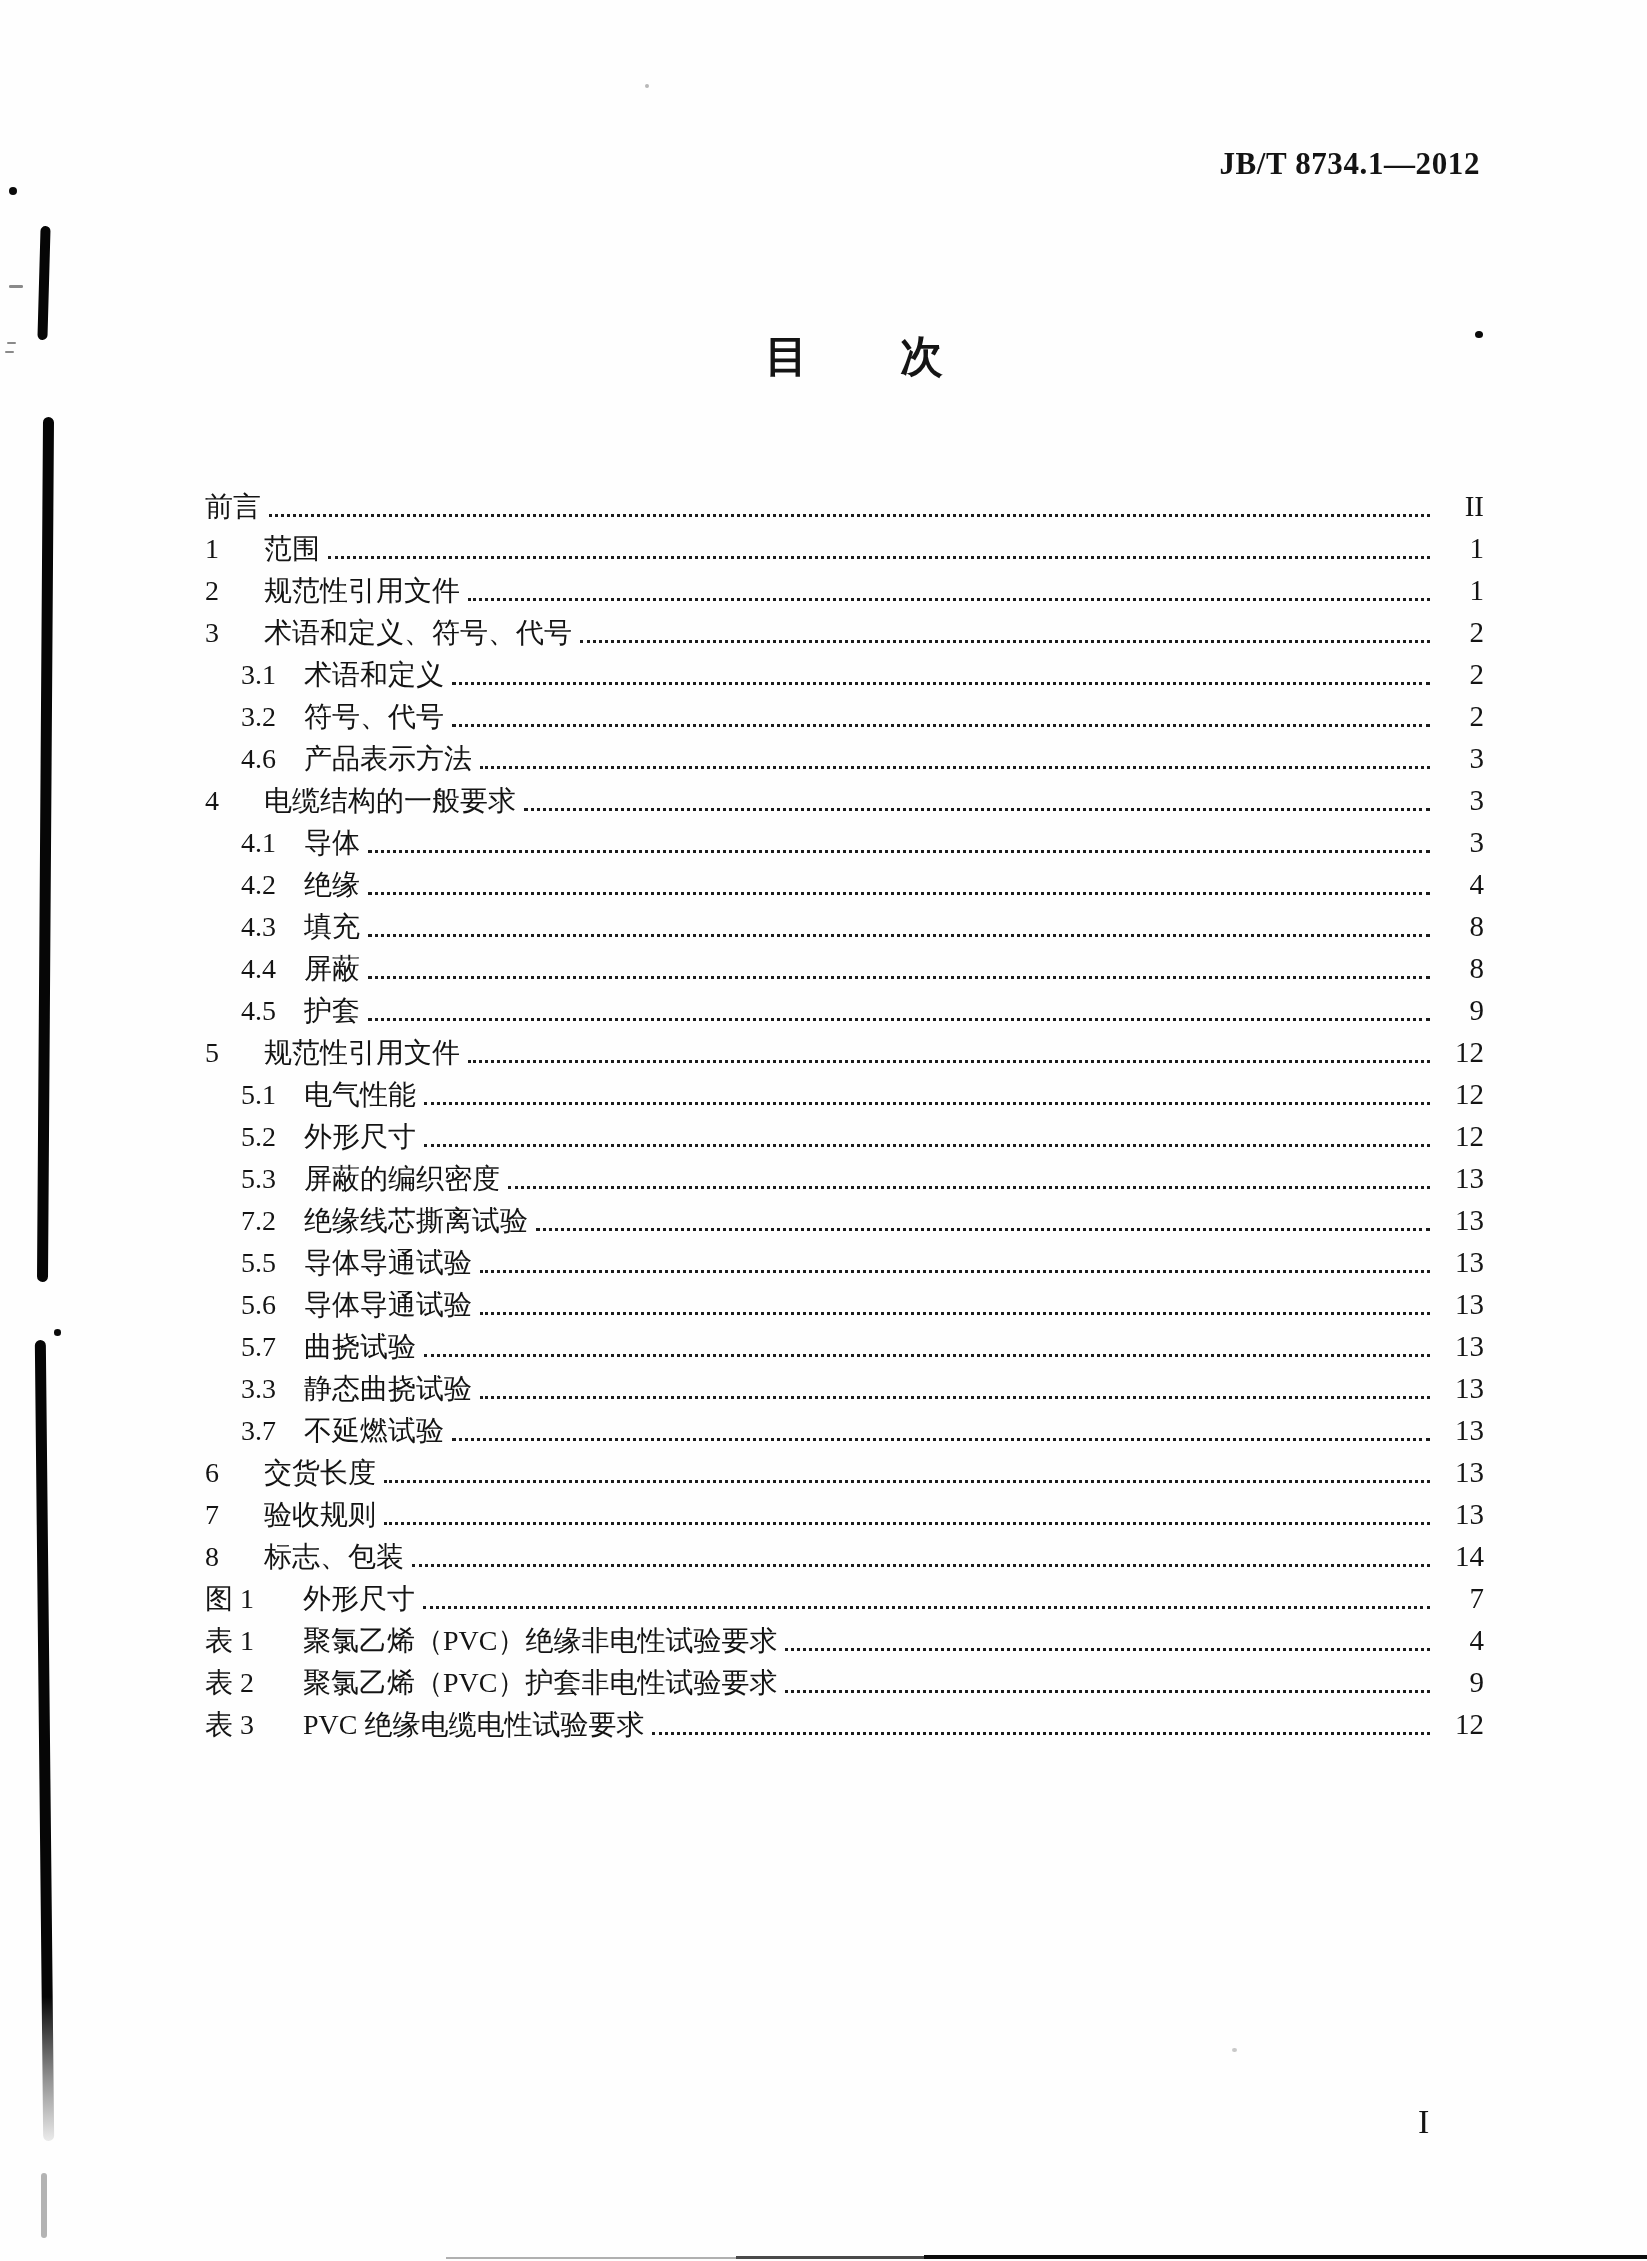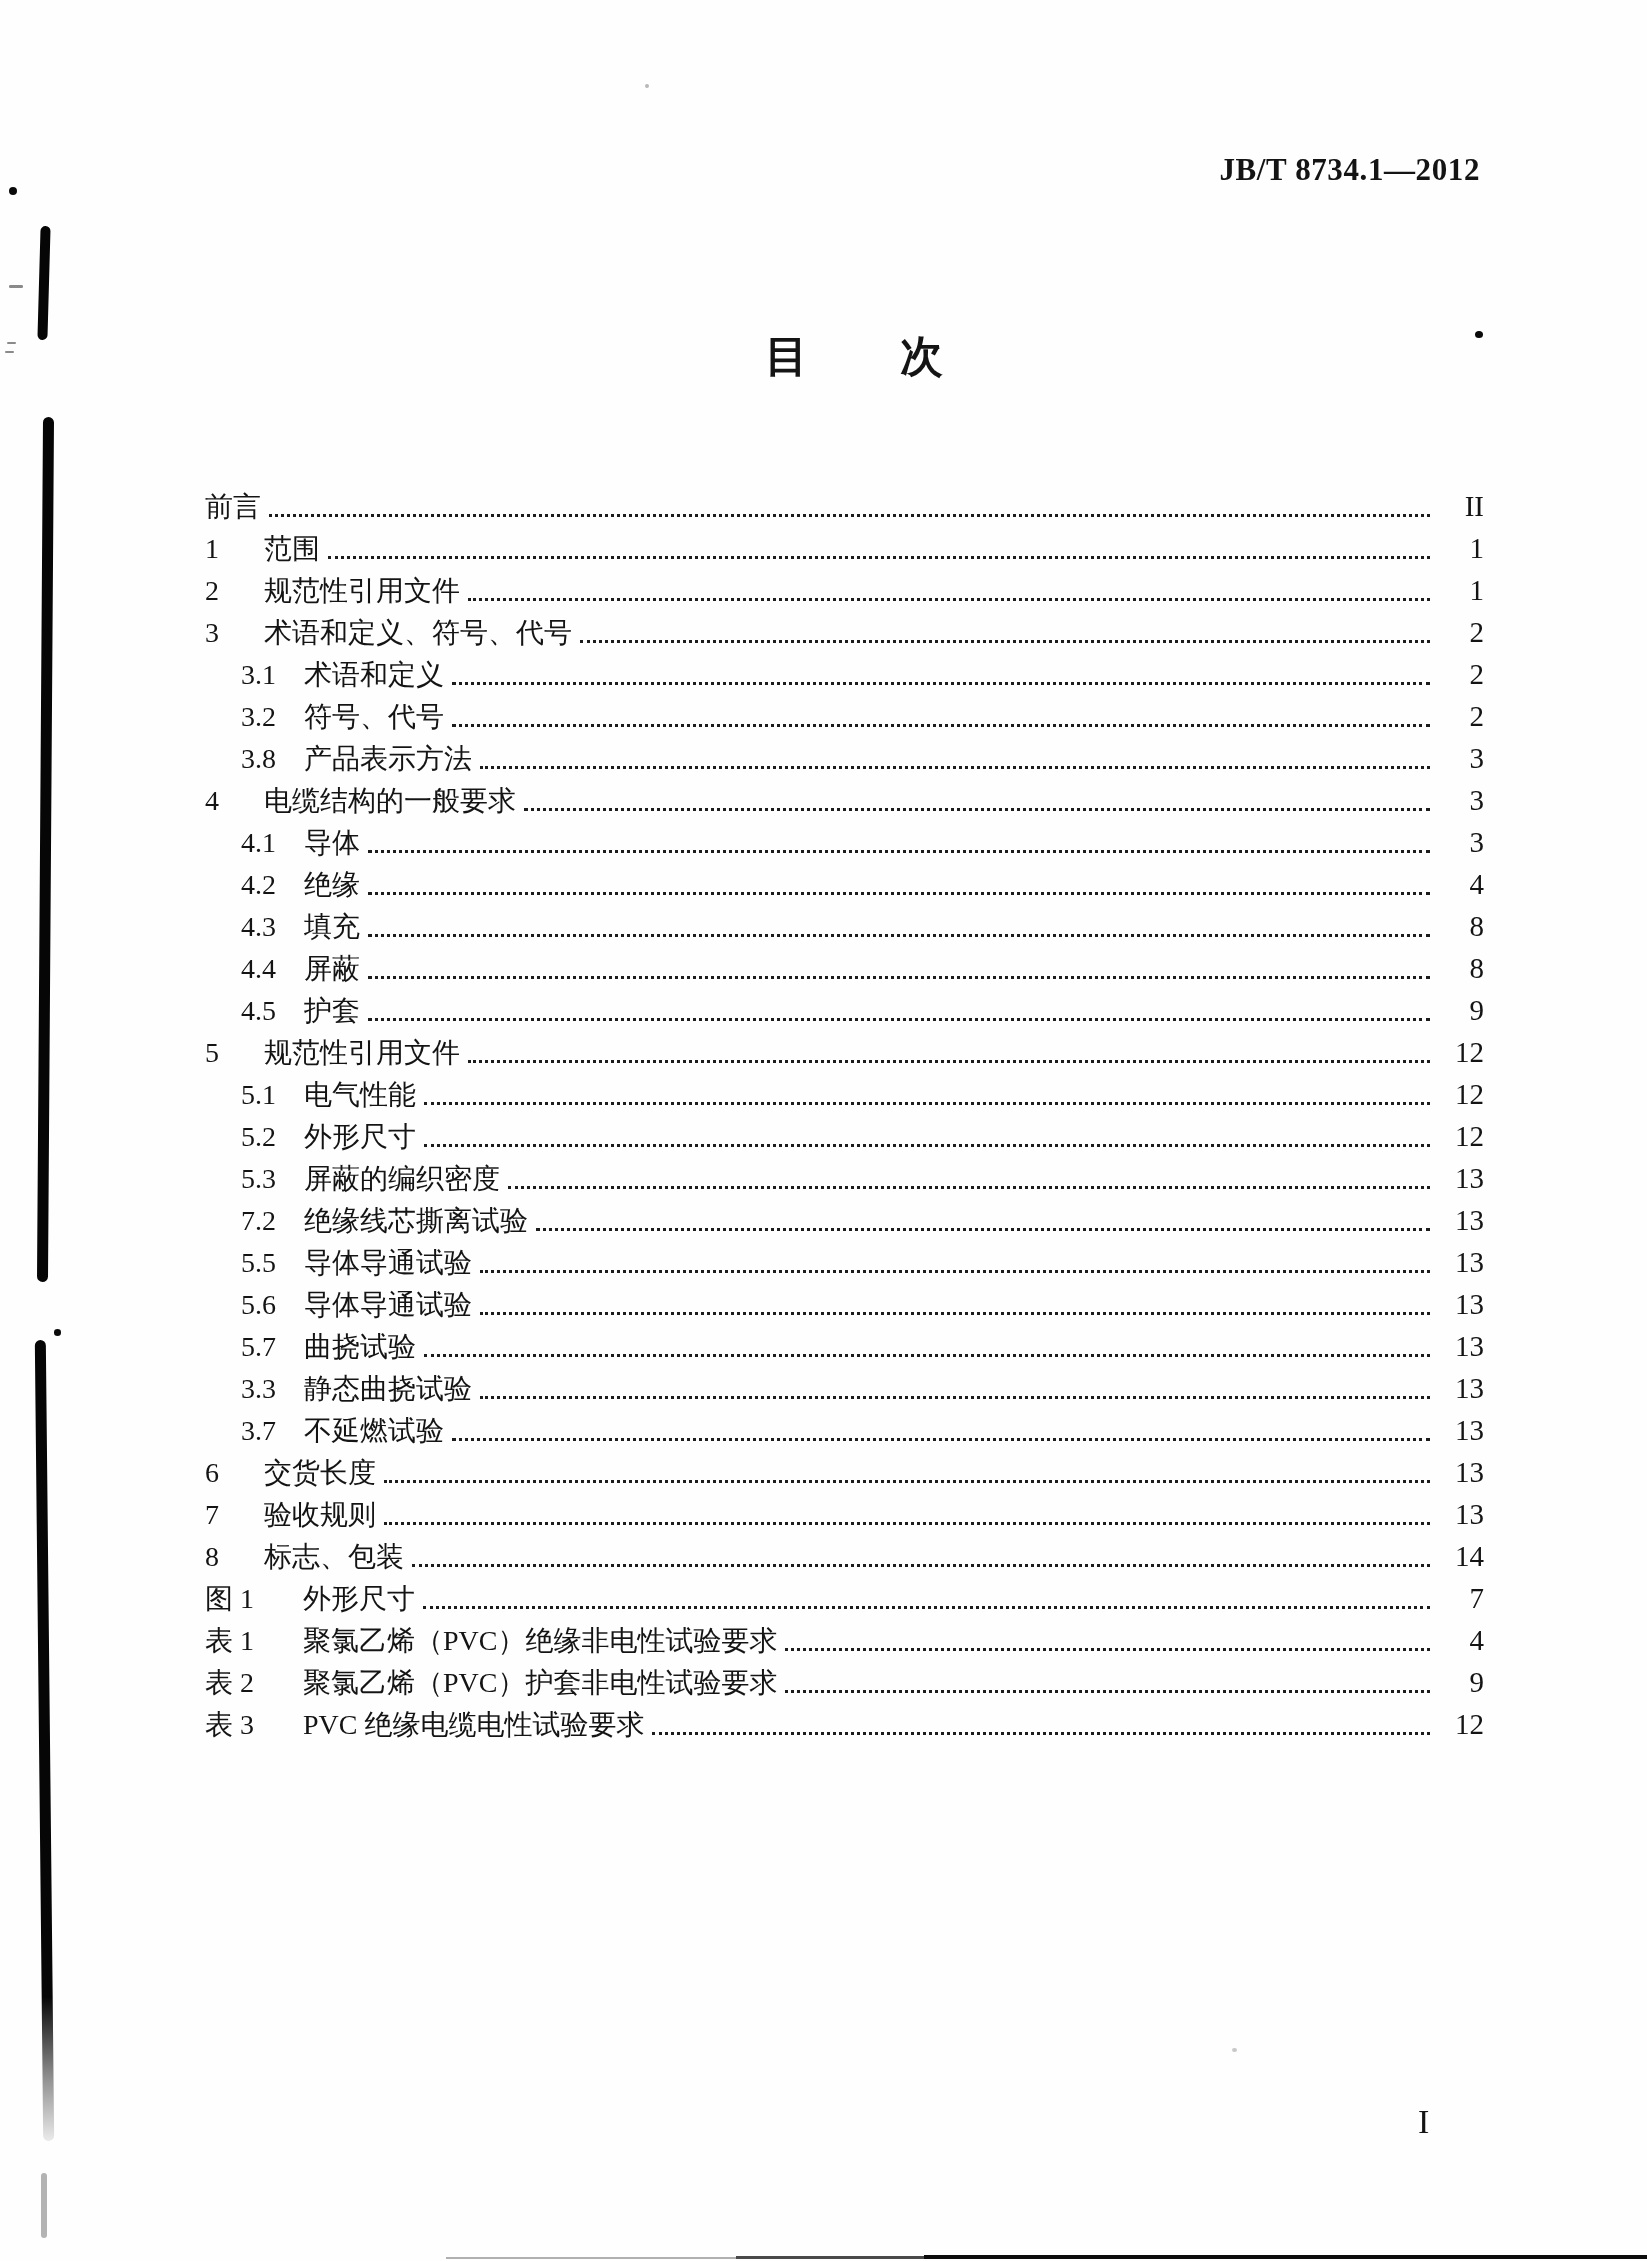--- a/index.html
+++ b/index.html
@@ -8,21 +8,21 @@
     width:1647px;height:2261px;
     margin:0 auto;
     background:#fefefe;
     font-family:"Liberation Serif","DejaVu Serif",serif;
     color:#141414;
     overflow:hidden;
   }
 
   
   .std-code{
-    position:absolute;top:152px;right:167px;
+    position:absolute;top:146px;right:167px;
     font-size:31px;font-weight:bold;letter-spacing:0.6px;
     white-space:nowrap;
   }
 
   
   .doc-title{
     position:absolute;top:328px;left:765px;
     display:flex;gap:92px;
     font-size:43px;font-weight:bold;
   }
@@ -129,21 +129,21 @@
       <span class="leader"></span>
       <span class="pagenum">2</span>
     </div>
       <div class="toc-row level-h2">
       <span class="prefix">3.2</span>
       <span class="title">符号、代号</span>
       <span class="leader"></span>
       <span class="pagenum">2</span>
     </div>
       <div class="toc-row level-h2">
-      <span class="prefix">3.8</span>
+      <span class="prefix">4.6</span>
       <span class="title">产品表示方法</span>
       <span class="leader"></span>
       <span class="pagenum">3</span>
     </div>
       <div class="toc-row level-h1">
       <span class="prefix">4</span>
       <span class="title">电缆结构的一般要求</span>
       <span class="leader"></span>
       <span class="pagenum">3</span>
     </div>

